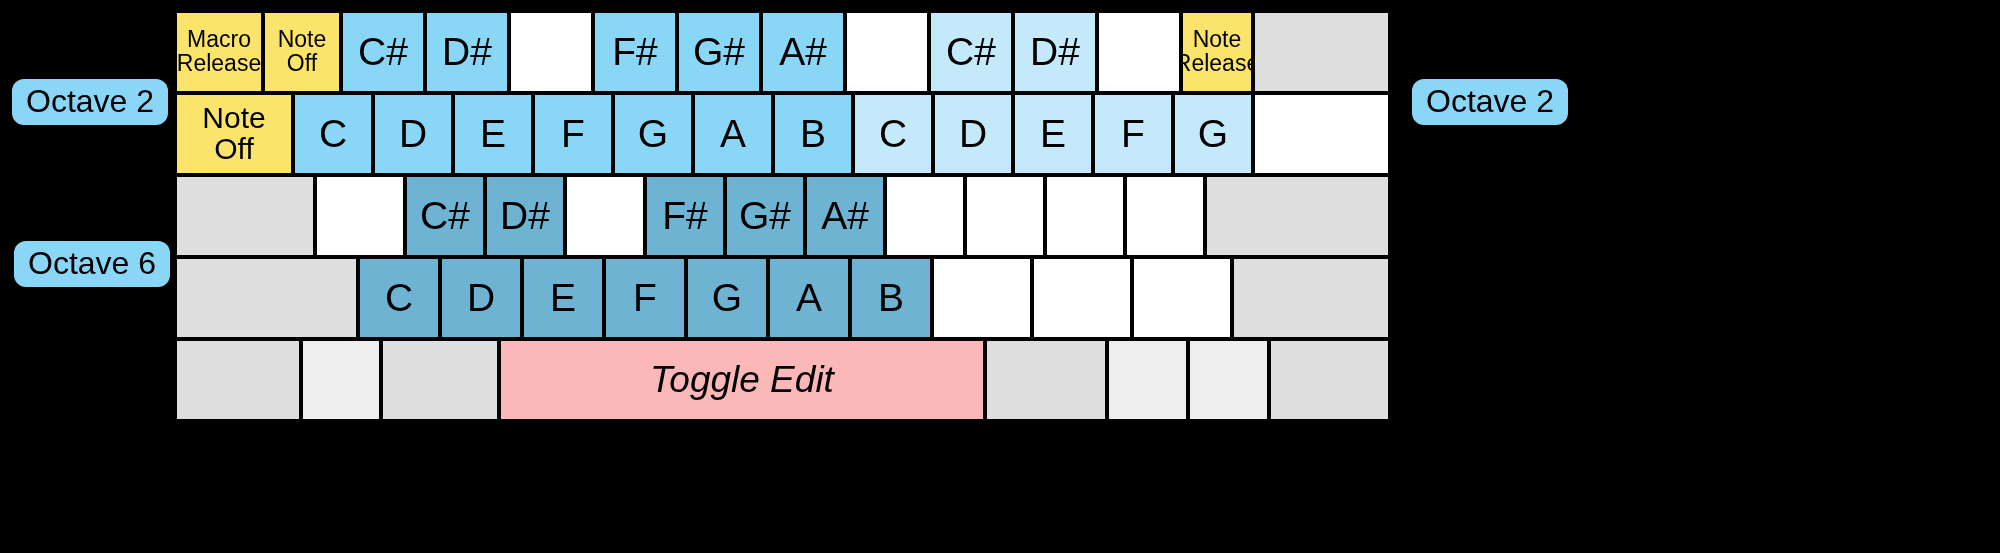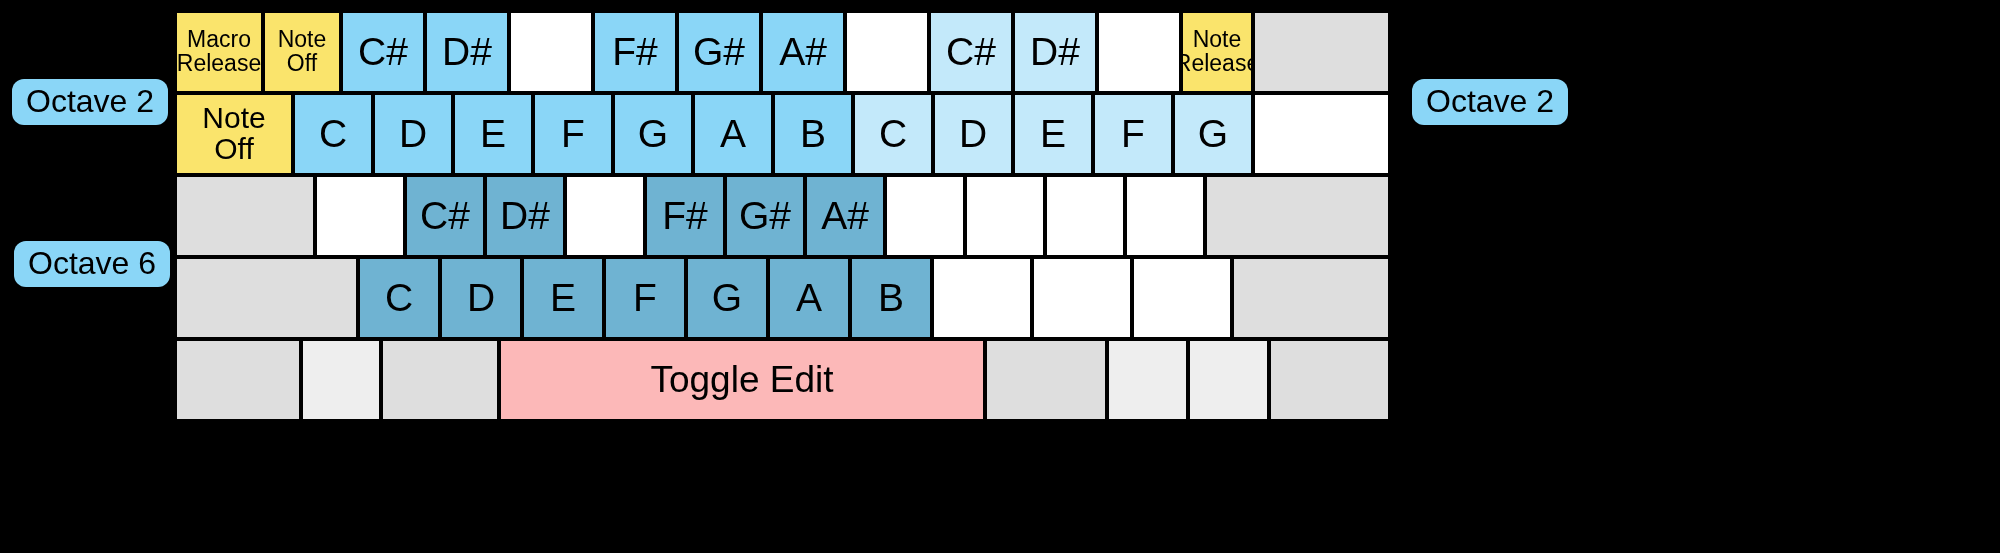--- a/index.html
+++ b/index.html
@@ -60,21 +60,21 @@
   .fill-yellow   { background: #fae46c; }
   .fill-sky      { background: #8ad6f7; }
   .fill-skylight { background: #c3e9fa; }
   .fill-steel    { background: #6fb3d2; }
   .fill-pink     { background: #fcb8b8; }
 
   
   .lbl-note   { font-size: 39px; font-weight: 400; }
   .lbl-small  { font-size: 23px; font-weight: 400; }
   .lbl-med    { font-size: 30px; font-weight: 400; }
-  .lbl-action { font-size: 37px; font-weight: 400; }
+  .lbl-action { font-size: 37px; font-weight: 400; font-style: italic; }
 
   .key .txt {
     display: block;
     padding: 0 2px;
     white-space: pre-line;
   }
 
   
   .octave-pill {
     position: absolute;

